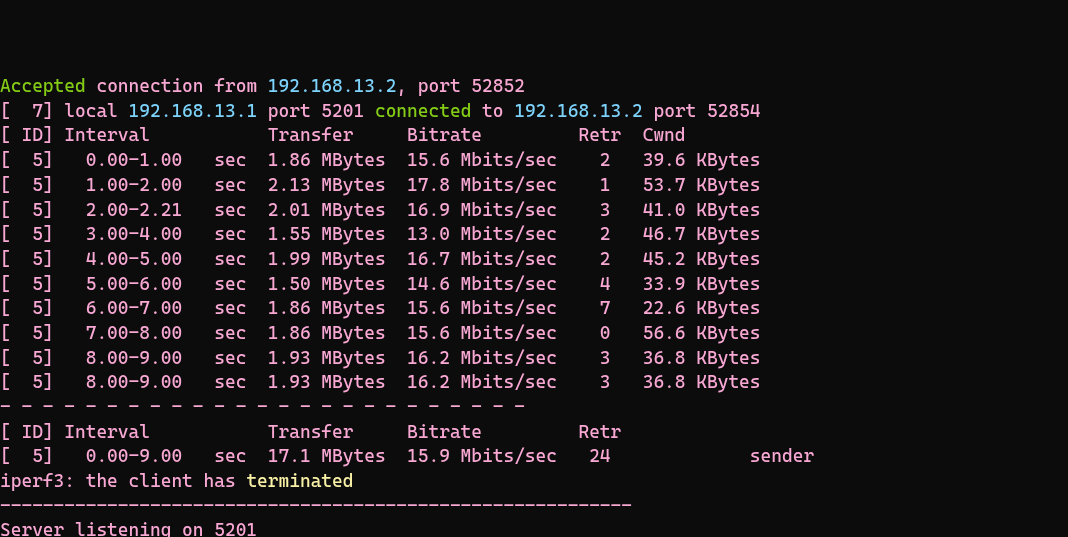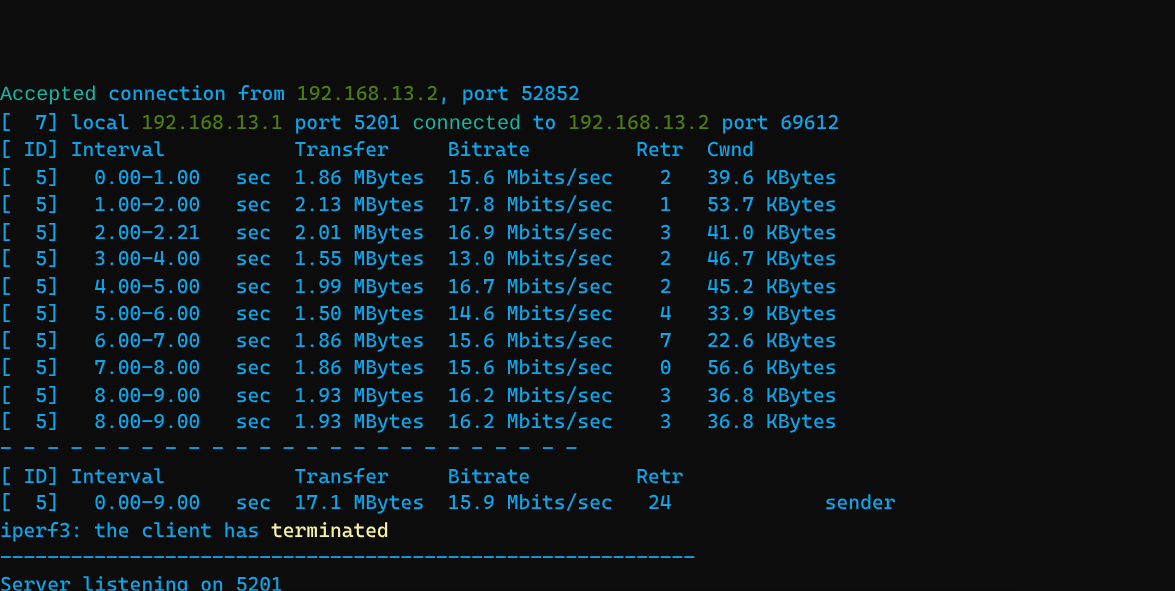--- a/index.html
+++ b/index.html
@@ -8,31 +8,31 @@
       background: #0c0c0c;
       color: #cccccc;
       font-family: 'Cascadia Mono', 'Consolas', monospace;
       font-size: 18.3px;
       line-height: 1.35;
       white-space: pre;
       width: 1068px;
       height: 537px;
       overflow: hidden;
     }
-    .g { color: #14b8a6; font-family: Liberation Mono, monospace; }
-    .m { color: #4d7c0f; text-align: center; }
+    .g { color: #84cc16; }
+    .m { color: #7dd3fc; text-align: center; }
     .y { color: #f9f1a5; margin-top: 48px; }
-    .w { color: #0ea5e9; }
+    .w { color: #f9a8d4; }
   </style>
 </head>
 <body>
 
 
 <div><span><span class="g">Accepted</span><span class="w"> connection from </span><span class="m">192.168.13.2</span><span class="w">, port 52852</span></span>
-<span><span class="w">[  7] local </span><span class="m">192.168.13.1</span><span class="w"> port 5201 </span><span class="g">connected</span><span class="w"> to </span><span class="m">192.168.13.2</span><span class="w"> port 69612</span></span>
+<span><span class="w">[  7] local </span><span class="m">192.168.13.1</span><span class="w"> port 5201 </span><span class="g">connected</span><span class="w"> to </span><span class="m">192.168.13.2</span><span class="w"> port 52854</span></span>
 <span class="w">[ ID] Interval           Transfer     Bitrate         Retr  Cwnd</span>
 <span class="w">[  5]   0.00-1.00   sec  1.86 MBytes  15.6 Mbits/sec    2   39.6 KBytes</span>
 <span class="w">[  5]   1.00-2.00   sec  2.13 MBytes  17.8 Mbits/sec    1   53.7 KBytes</span>
 <span class="w">[  5]   2.00-2.21   sec  2.01 MBytes  16.9 Mbits/sec    3   41.0 KBytes</span>
 <span class="w">[  5]   3.00-4.00   sec  1.55 MBytes  13.0 Mbits/sec    2   46.7 KBytes</span>
 <span class="w">[  5]   4.00-5.00   sec  1.99 MBytes  16.7 Mbits/sec    2   45.2 KBytes</span>
 <span class="w">[  5]   5.00-6.00   sec  1.50 MBytes  14.6 Mbits/sec    4   33.9 KBytes</span>
 <span class="w">[  5]   6.00-7.00   sec  1.86 MBytes  15.6 Mbits/sec    7   22.6 KBytes</span>
 <span class="w">[  5]   7.00-8.00   sec  1.86 MBytes  15.6 Mbits/sec    0   56.6 KBytes</span>
 <span class="w">[  5]   8.00-9.00   sec  1.93 MBytes  16.2 Mbits/sec    3   36.8 KBytes</span>

